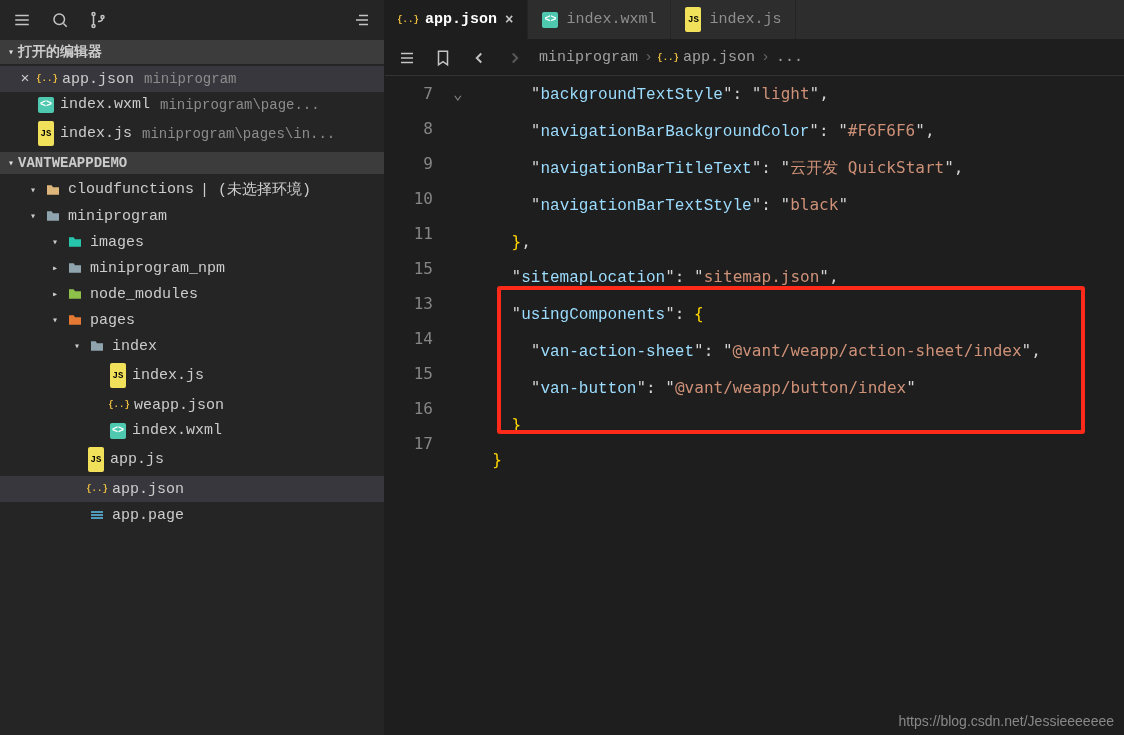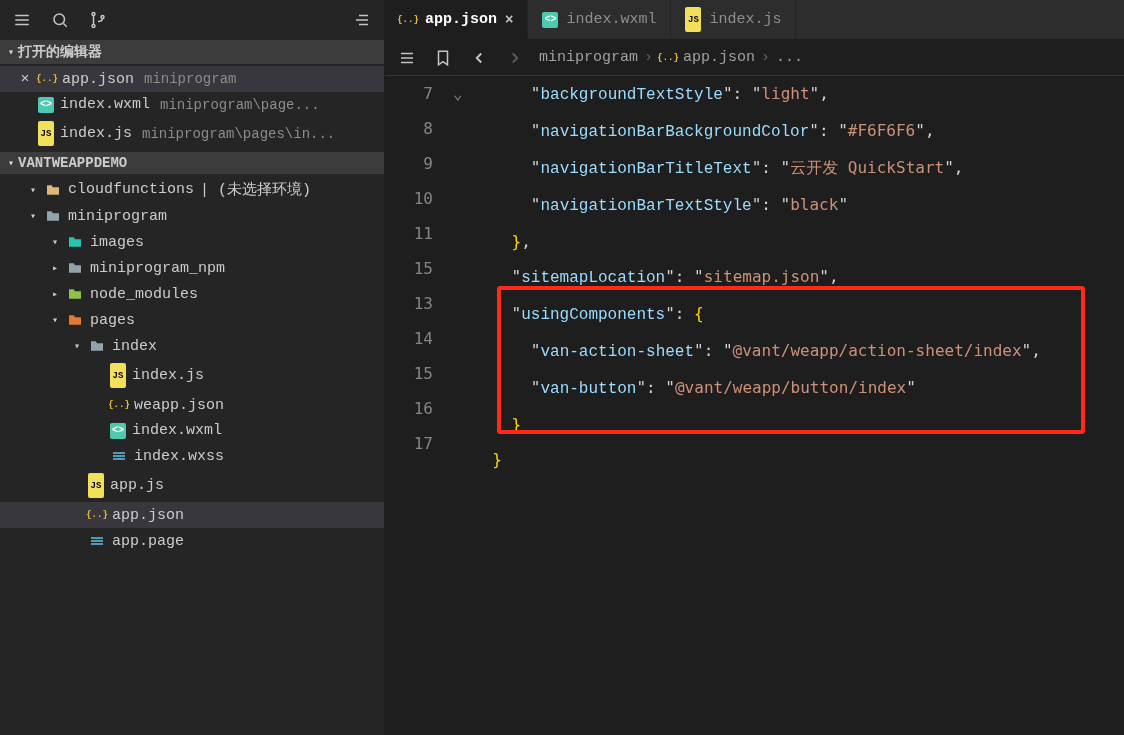--- a/index.html
+++ b/index.html
@@ -230,29 +230,20 @@
         <li class="tree-item" style="padding-left: 94px;">
           <span class="chev-s"></span>
           <span class="file-icon fi-json">{..}</span>
           <span>weapp.json</span>
         </li>
         <li class="tree-item" style="padding-left: 94px;">
           <span class="chev-s"></span>
           <span class="file-icon fi-wxml">&lt;&gt;</span>
           <span>index.wxml</span>
         </li>
-        <li class="tree-item" style="padding-left: 94px;">
-          <span class="chev-s"></span>
-          <span class="file-icon" style="color:#519aba">
-            <svg width="16" height="16" viewBox="0 0 24 24" fill="currentColor">
-              <path d="M3 6h18v3H3zM3 10.5h18v3H3zM3 15h18v3H3z"></path>
-            </svg>
-          </span>
-          <span>index.wxss</span>
-        </li>
         <li class="tree-item" style="padding-left: 72px;">
           <span class="chev-s"></span>
           <span class="file-icon fi-js">JS</span>
           <span>app.js</span>
         </li>
         <li class="tree-item active" style="padding-left: 72px;">
           <span class="chev-s"></span>
           <span class="file-icon fi-json">{..}</span>
           <span>app.json</span>
         </li>
@@ -351,14 +342,15 @@
           <div class="line"><span class="pad">      </span><span class="tok-punc">"</span><span class="tok-key">navigationBarTextStyle</span><span class="tok-punc">": "</span><span class="tok-str">black</span><span class="tok-punc">"</span></div>
           <div class="line"><span class="pad">    </span><span class="tok-brace">}</span><span class="tok-punc">,</span></div>
           <div class="line"><span class="pad">    </span><span class="tok-punc">"</span><span class="tok-key">sitemapLocation</span><span class="tok-punc">": "</span><span class="tok-str">sitemap.json</span><span class="tok-punc">",</span></div>
           <div class="line"><span class="pad">    </span><span class="tok-punc">"</span><span class="tok-key">usingComponents</span><span class="tok-punc">": </span><span class="tok-brace">{</span></div>
           <div class="line"><span class="pad">      </span><span class="tok-punc">"</span><span class="tok-key">van-action-sheet</span><span class="tok-punc">": "</span><span class="tok-str">@vant/weapp/action-sheet/index</span><span class="tok-punc">",</span></div>
           <div class="line"><span class="pad">      </span><span class="tok-punc">"</span><span class="tok-key">van-button</span><span class="tok-punc">": "</span><span class="tok-str">@vant/weapp/button/index</span><span class="tok-punc">"</span></div>
           <div class="line"><span class="pad">    </span><span class="tok-brace">}</span></div>
           <div class="line"><span class="pad">  </span><span class="tok-brace">}</span></div>
         </div>
     </div>
+    <div class="watermark">https://blog.csdn.net/Jessieeeeeee</div>
   </div>
 </div>
 
 </body></html>

